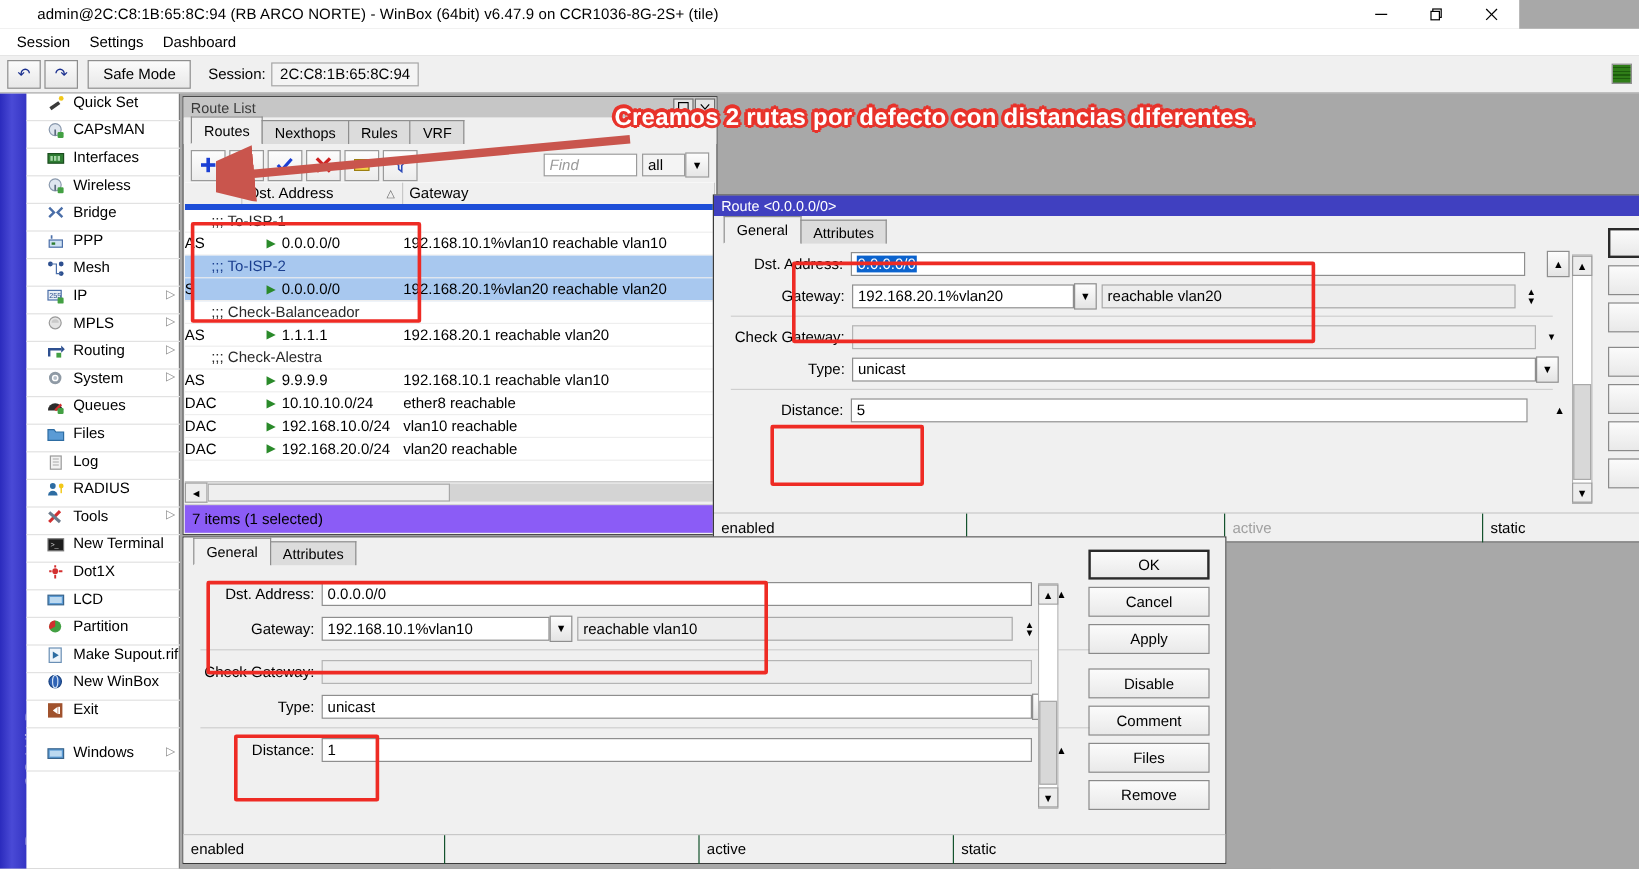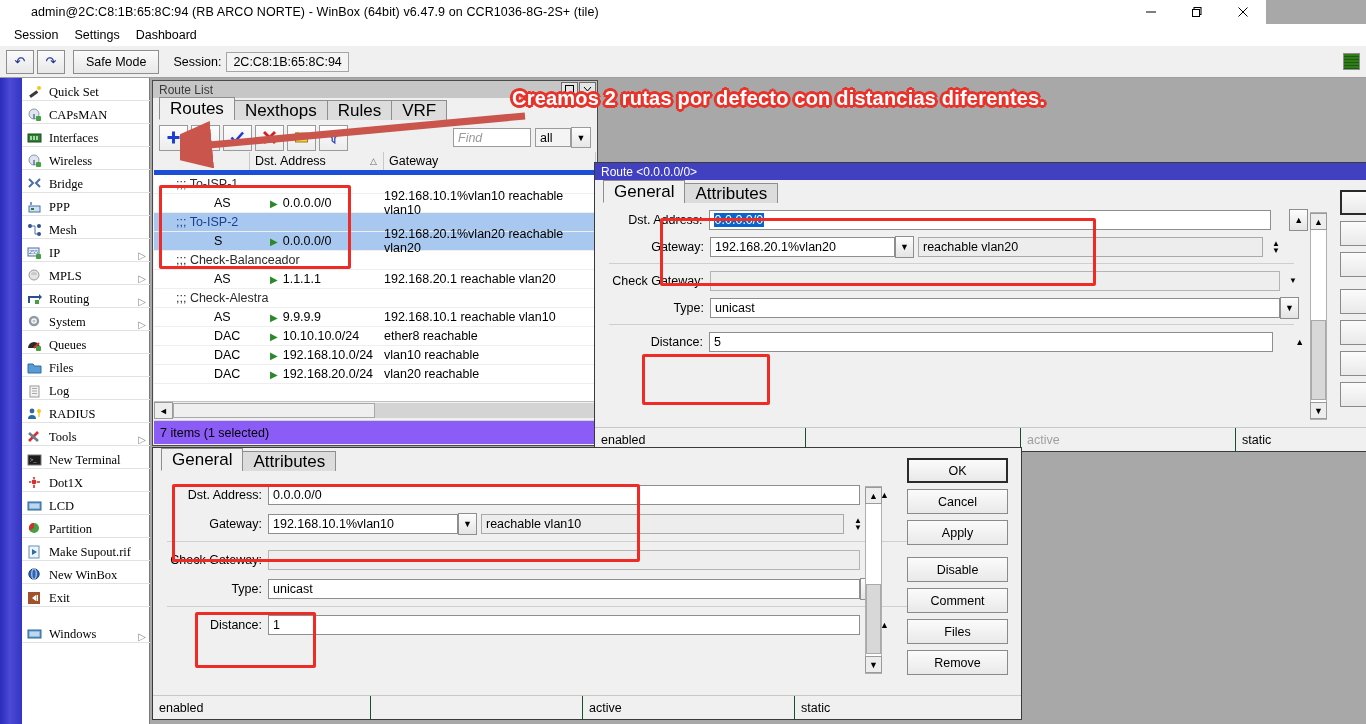--- a/index.html
+++ b/index.html
@@ -72,23 +72,23 @@
     overflow:hidden;
   }
   .sb-strip span{
     position:absolute;left:-88px;bottom:76px;width:230px;
     transform:rotate(-90deg);transform-origin:center;
     color:#c9c9e8;font-size:15px;letter-spacing:.6px;text-align:center;
     font-family:"Liberation Sans",sans-serif;
   }
   .sb-list{position:absolute;left:22px;top:0;width:128px;}
   .sb-item{
-    height:23px;display:flex;align-items:flex-end;
-    border-bottom:1px solid #e2e2e2;padding-left:4px;box-sizing:border-box;
-    font-size:12.5px;color:#000;position:relative;font-family:Liberation Serif, serif;
+    height:23px;display:flex;align-items:flex-start;
+    border-bottom:1px solid #e2e2e2;padding-left:16px;box-sizing:border-box;
+    font-size:12.5px;color:#000;position:relative;
   }
   .sb-item.sep{border-bottom:none;height:13px;}
   .sb-ico{width:18px;height:16px;margin-right:5px;flex:none;display:flex;align-items:center;justify-content:center;}
   .sb-arrow{position:absolute;right:4px;color:#8a8a8a;font-size:10px;}
 
   
   .win{position:absolute;box-sizing:border-box;}
   .win-title{
     height:17px;background:#c6c6c6;color:#3a3a3a;font-size:12px;
     display:flex;align-items:center;padding-left:6px;box-sizing:border-box;
@@ -99,21 +99,21 @@
     width:15px;height:14px;margin-right:1px;border:1px solid #6d6d6d;
     background:#e4e4e4;display:flex;align-items:center;justify-content:center;
     font-size:9px;color:#000;line-height:1;
   }
   .win-body{background:#f0f0f0;}
 
   
   #route-list{left:152px;top:80px;width:446px;height:366px;border:1px solid #4a4a4a;background:#f0f0f0;}
   .tabs{height:22px;display:flex;align-items:flex-end;padding-left:6px;box-sizing:border-box;background:#f0f0f0;}
   .tab{
-    height:19px;padding:0 10px;display:flex;align-items:center;font-size:17px;color:#000;
+    height:19px;padding:0 10px;display:flex;align-items:center;font-size:12px;color:#000;
     border:1px solid #8e8e8e;border-bottom:none;background:#dcdcdc;margin-right:-1px;
   }
   .tab.sel{background:#f0f0f0;height:21px;border-bottom:1px solid #f0f0f0;}
   .rl-toolbar{height:32px;display:flex;align-items:center;padding:3px 6px 0 6px;box-sizing:border-box;position:relative;}
   .rl-btn{
     width:27px;height:24px;margin-right:3px;border:1px solid #9a9a9a;
     background:linear-gradient(#fdfdfd,#ececec);display:flex;align-items:center;justify-content:center;
   }
   .find-box{
     margin-left:auto;display:flex;align-items:center;
@@ -134,21 +134,21 @@
   .grid{position:absolute;left:1px;top:71px;width:442px;height:253px;background:#fff;overflow:hidden;}
   .grid-head{
     height:18px;background:#f0f0f0;border-bottom:5px solid #1d4ed8;display:flex;font-size:12.5px;color:#000;
   }
   .gh{border-right:1px solid #c8c8c8;padding-left:5px;box-sizing:border-box;display:flex;align-items:center;position:relative;}
   .gh .sortarrow{position:absolute;right:6px;color:#666;font-size:9px;}
   .grow{height:18px;display:flex;align-items:center;font-size:12.5px;color:#000;border-bottom:1px solid #eeeeee;}
   .grow.sel{background:#a8c8ef;}
   .grow.cmt{color:#2b2b2b;}
   .grow.cmt.sel{background:#a8c8ef;color:#1b3f8f;}
-  .c-flag{width:48px;padding-left:12px;box-sizing:border-box;flex:none;margin-left:48px;}
+  .c-flag{width:48px;padding-left:0;box-sizing:border-box;flex:none;}
   .c-dst{width:134px;box-sizing:border-box;flex:none;display:flex;align-items:center;}
   .c-gw{flex:1;box-sizing:border-box;}
   .arrowico{color:#2a8a2a;font-size:10px;margin-right:5px;margin-left:20px;}
   .cmt-text{padding-left:22px;}
 
   .hscroll{
     position:absolute;left:1px;bottom:26px;width:442px;height:17px;background:#f0f0f0;
     border-top:1px solid #c0c0c0;display:flex;align-items:center;
   }
   .hs-left{width:17px;height:15px;border:1px solid #9a9a9a;background:#ededed;display:flex;align-items:center;justify-content:center;font-size:9px;}

